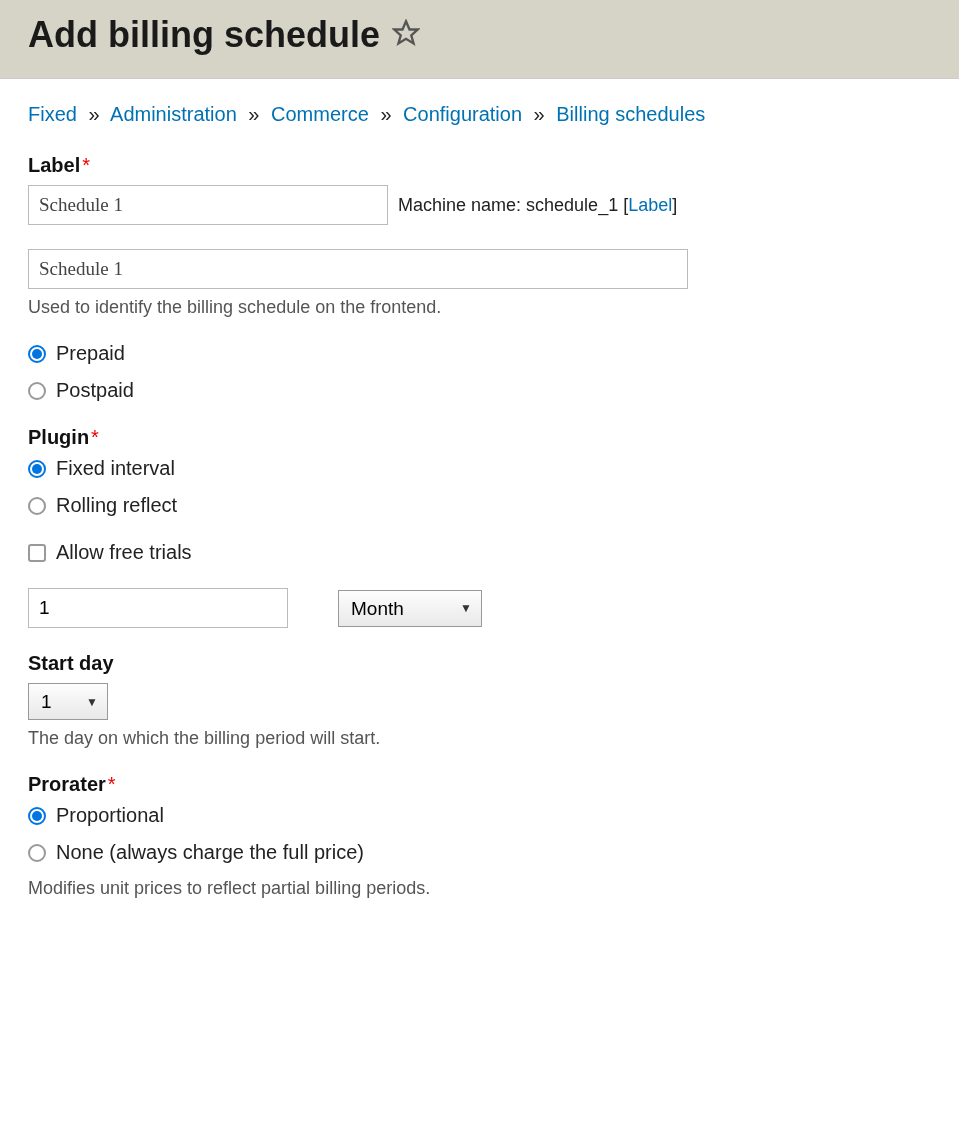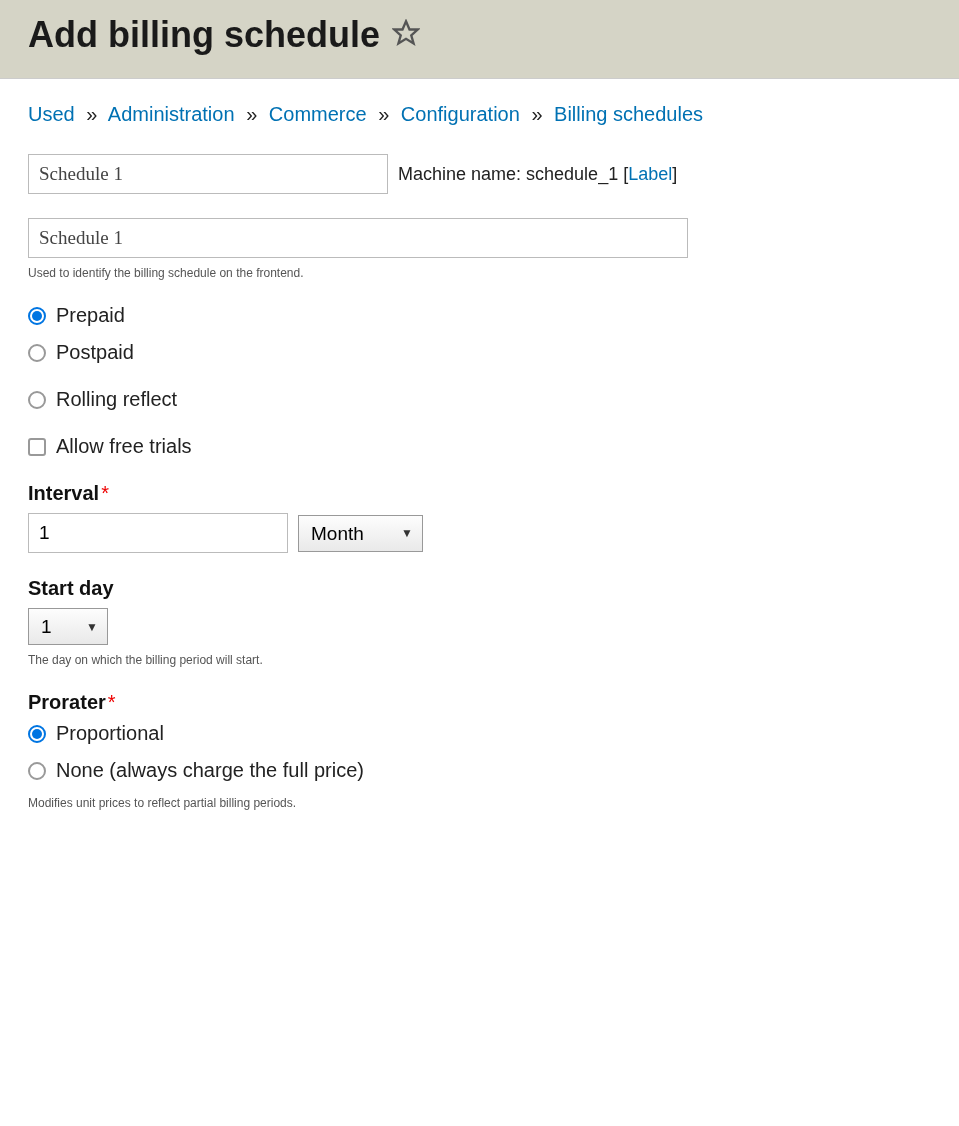--- a/index.html
+++ b/index.html
@@ -85,21 +85,21 @@
     }
     .machine-name {
       font-size: 18px;
       color: #222;
     }
     .machine-name a {
       color: #0071b3;
       text-decoration: none;
     }
     .help-text {
-      font-size: 12px;
+      font-size: 18px;
       color: #555;
       margin-top: 8px;
     }
     .radio-group {
       margin-top: 8px;
     }
     .radio-item, .checkbox-item {
       display: flex;
       align-items: center;
       gap: 10px;
@@ -169,21 +169,22 @@
       content: "▼";
       font-size: 12px;
       position: absolute;
       right: 10px;
       top: 50%;
       transform: translateY(-50%);
       pointer-events: none;
       color: #333;
     }
     .select-interval {
-      width: 125px;
+      width: 144px;
+      margin-left: 40px;
     }
     .select-startday {
       width: 80px;
     }
     label {
       cursor: pointer;
     }
   </style>
 </head>
 <body>
@@ -195,32 +196,35 @@
       <svg viewBox="0 0 24 24">
           <polygon points="12,2 15,9 22,9 16.5,14 18.5,21 12,17 5.5,21 7.5,14 2,9 9,9"></polygon>
         </svg>
     </span>
   </h1>
 </div>
 
 <div class="content">
 
   <nav class="breadcrumb">
-    <a href="#">Used</a>
+    <a href="#">Fixed</a>
     <span class="sep">»</span>
     <a href="#">Administration</a>
     <span class="sep">»</span>
     <a href="#">Commerce</a>
     <span class="sep">»</span>
     <a href="#">Configuration</a>
     <span class="sep">»</span>
     <a href="#">Billing schedules</a>
   </nav>
 
   <div class="form-item">
+    <label class="form-label">
+      <span>Label</span><span class="required-mark">*</span>
+    </label>
     <div class="machine-row">
       <input type="text" class="text-input input-label" value="Schedule 1" style="">
       <span class="machine-name">
         <span>Machine name: </span><span>schedule_1</span> [<a href="#">Label</a>]
       </span>
     </div>
   </div>
 
   <div class="form-item">
     <input type="text" class="text-input input-display" value="Schedule 1" style="">
@@ -234,39 +238,43 @@
         <span>Prepaid</span>
       </label>
       <label class="radio-item">
         <input type="radio" name="billing_type" class="radio-control" style="">
         <span>Postpaid</span>
       </label>
     </div>
   </div>
 
   <div class="form-item">
+    <div class="form-label">
+      <span>Plugin</span><span class="required-mark">*</span>
+    </div>
     <div class="radio-group">
+      <label class="radio-item">
+        <input type="radio" name="plugin" class="radio-control" checked="" style="">
+        <span>Fixed interval</span>
+      </label>
       <label class="radio-item">
         <input type="radio" name="plugin" class="radio-control" style="">
         <span>Rolling reflect</span>
       </label>
     </div>
   </div>
 
   <div class="form-item">
     <label class="checkbox-item">
       <input type="checkbox" class="checkbox-control" style="">
       <span>Allow free trials</span>
     </label>
   </div>
 
   <div class="form-item">
-    <label class="form-label">
-      <span>Interval</span><span class="required-mark">*</span>
-    </label>
     <div class="inline-row">
       <input type="number" class="number-input" value="1" style="">
       <span class="select-wrap">
         <select class="select-control select-interval">
           <option>Month</option>
         </select>
       </span>
     </div>
   </div>
 

